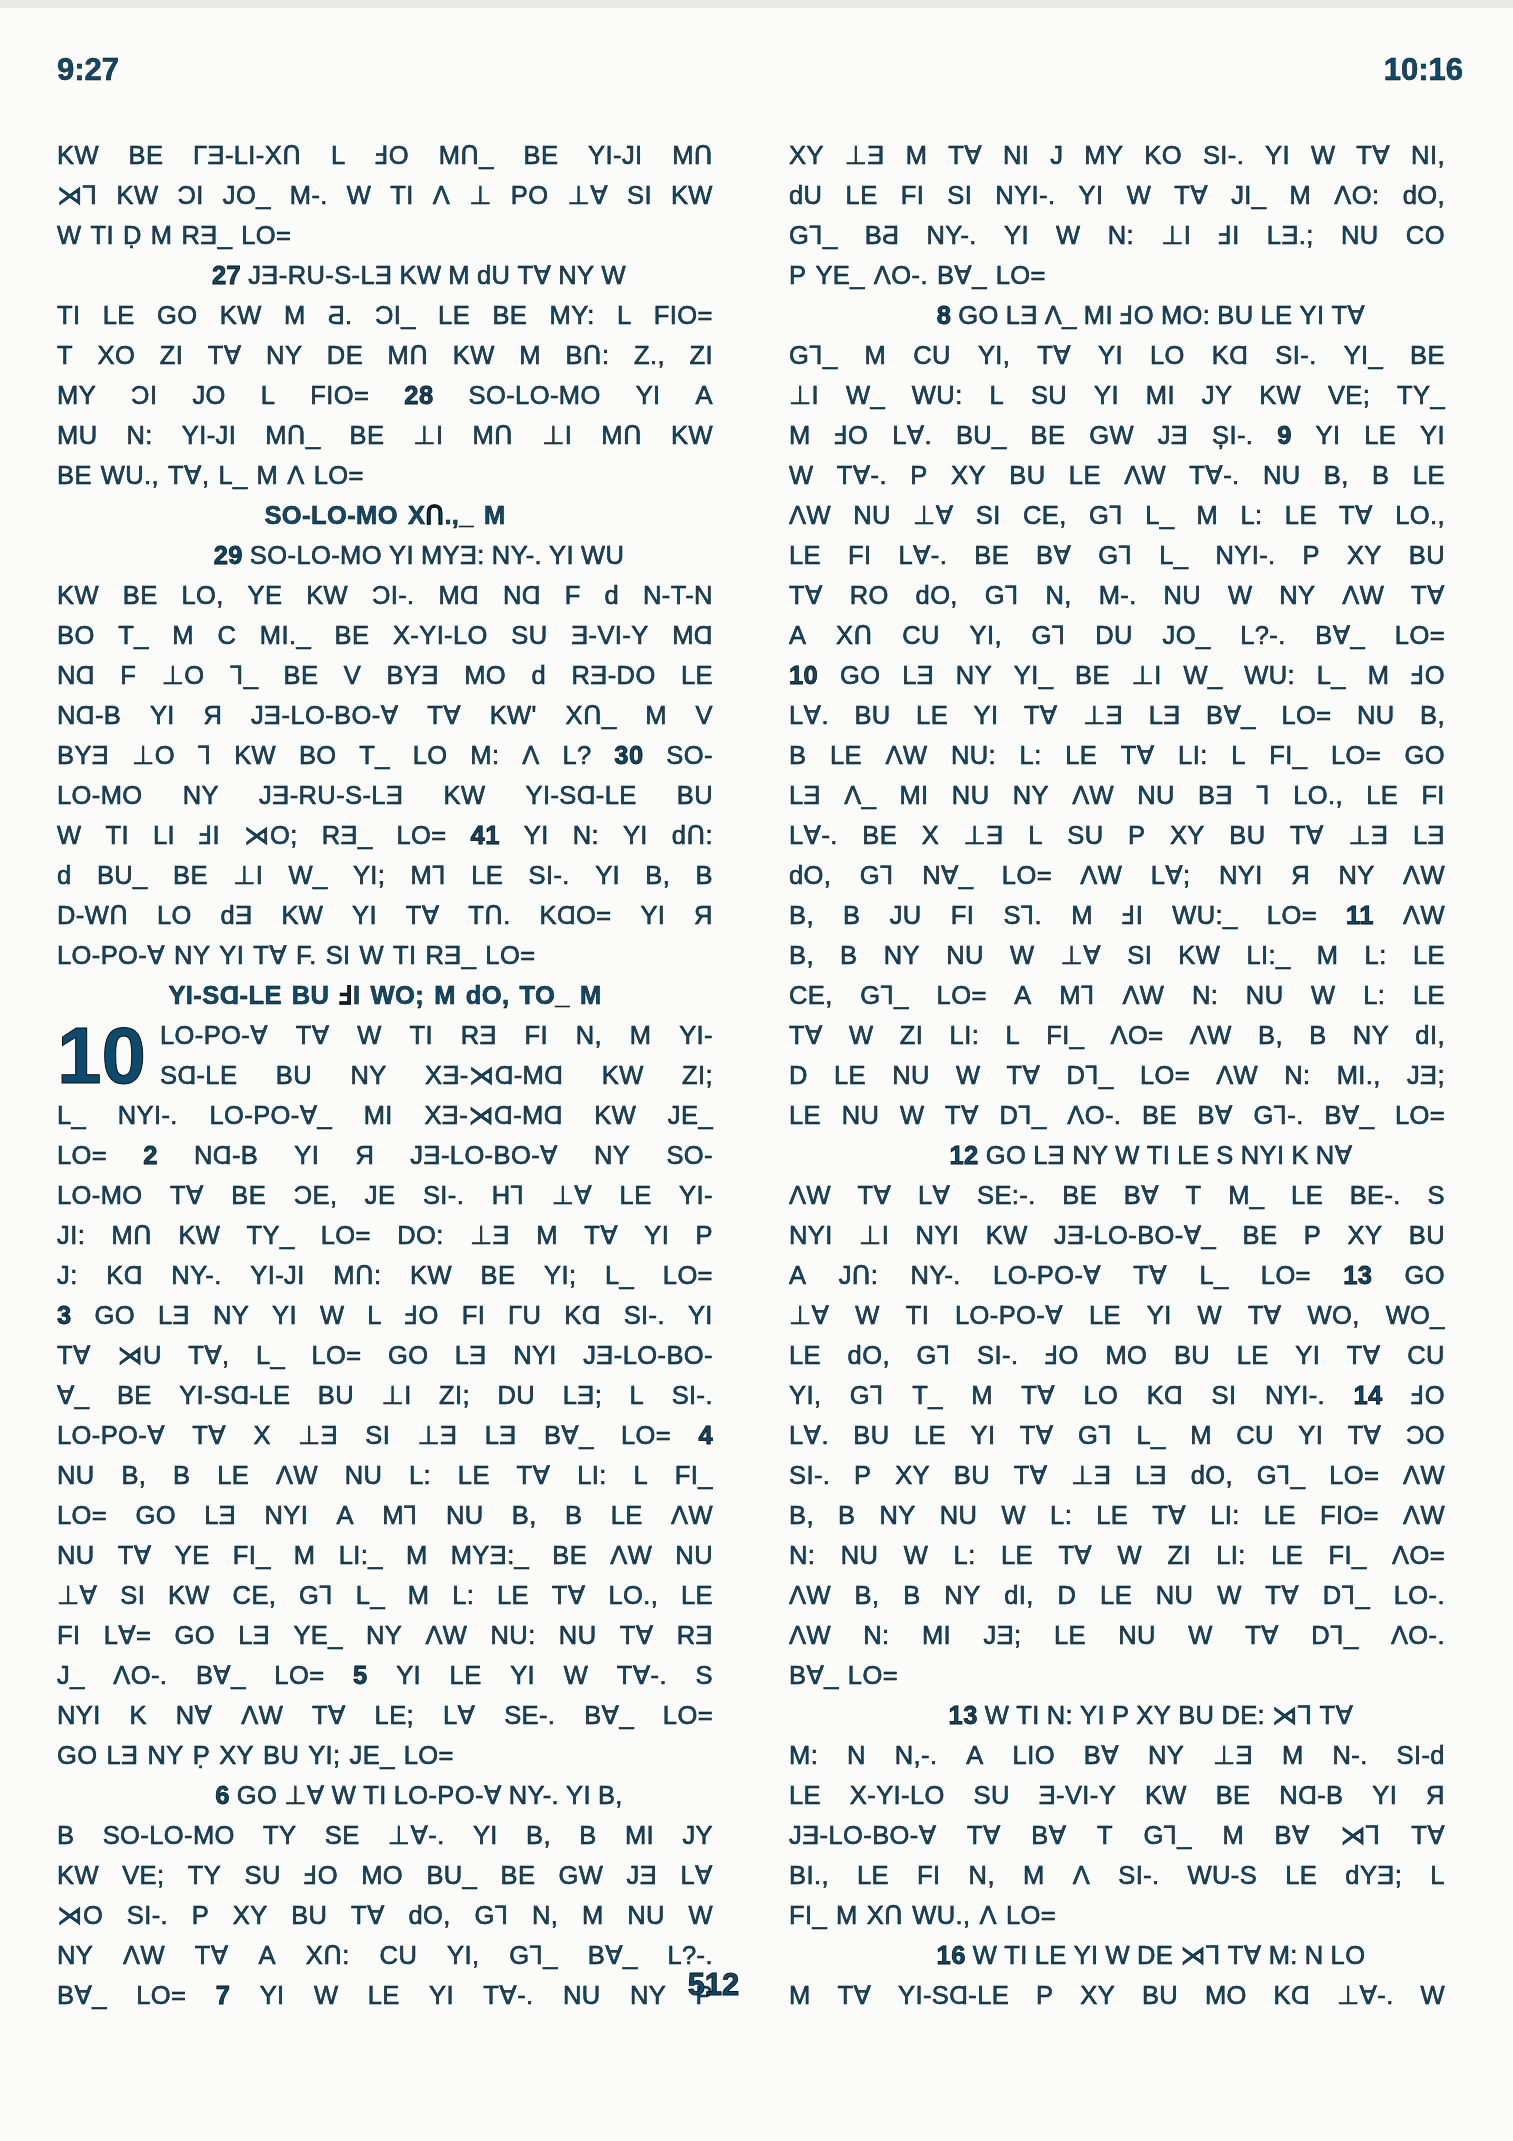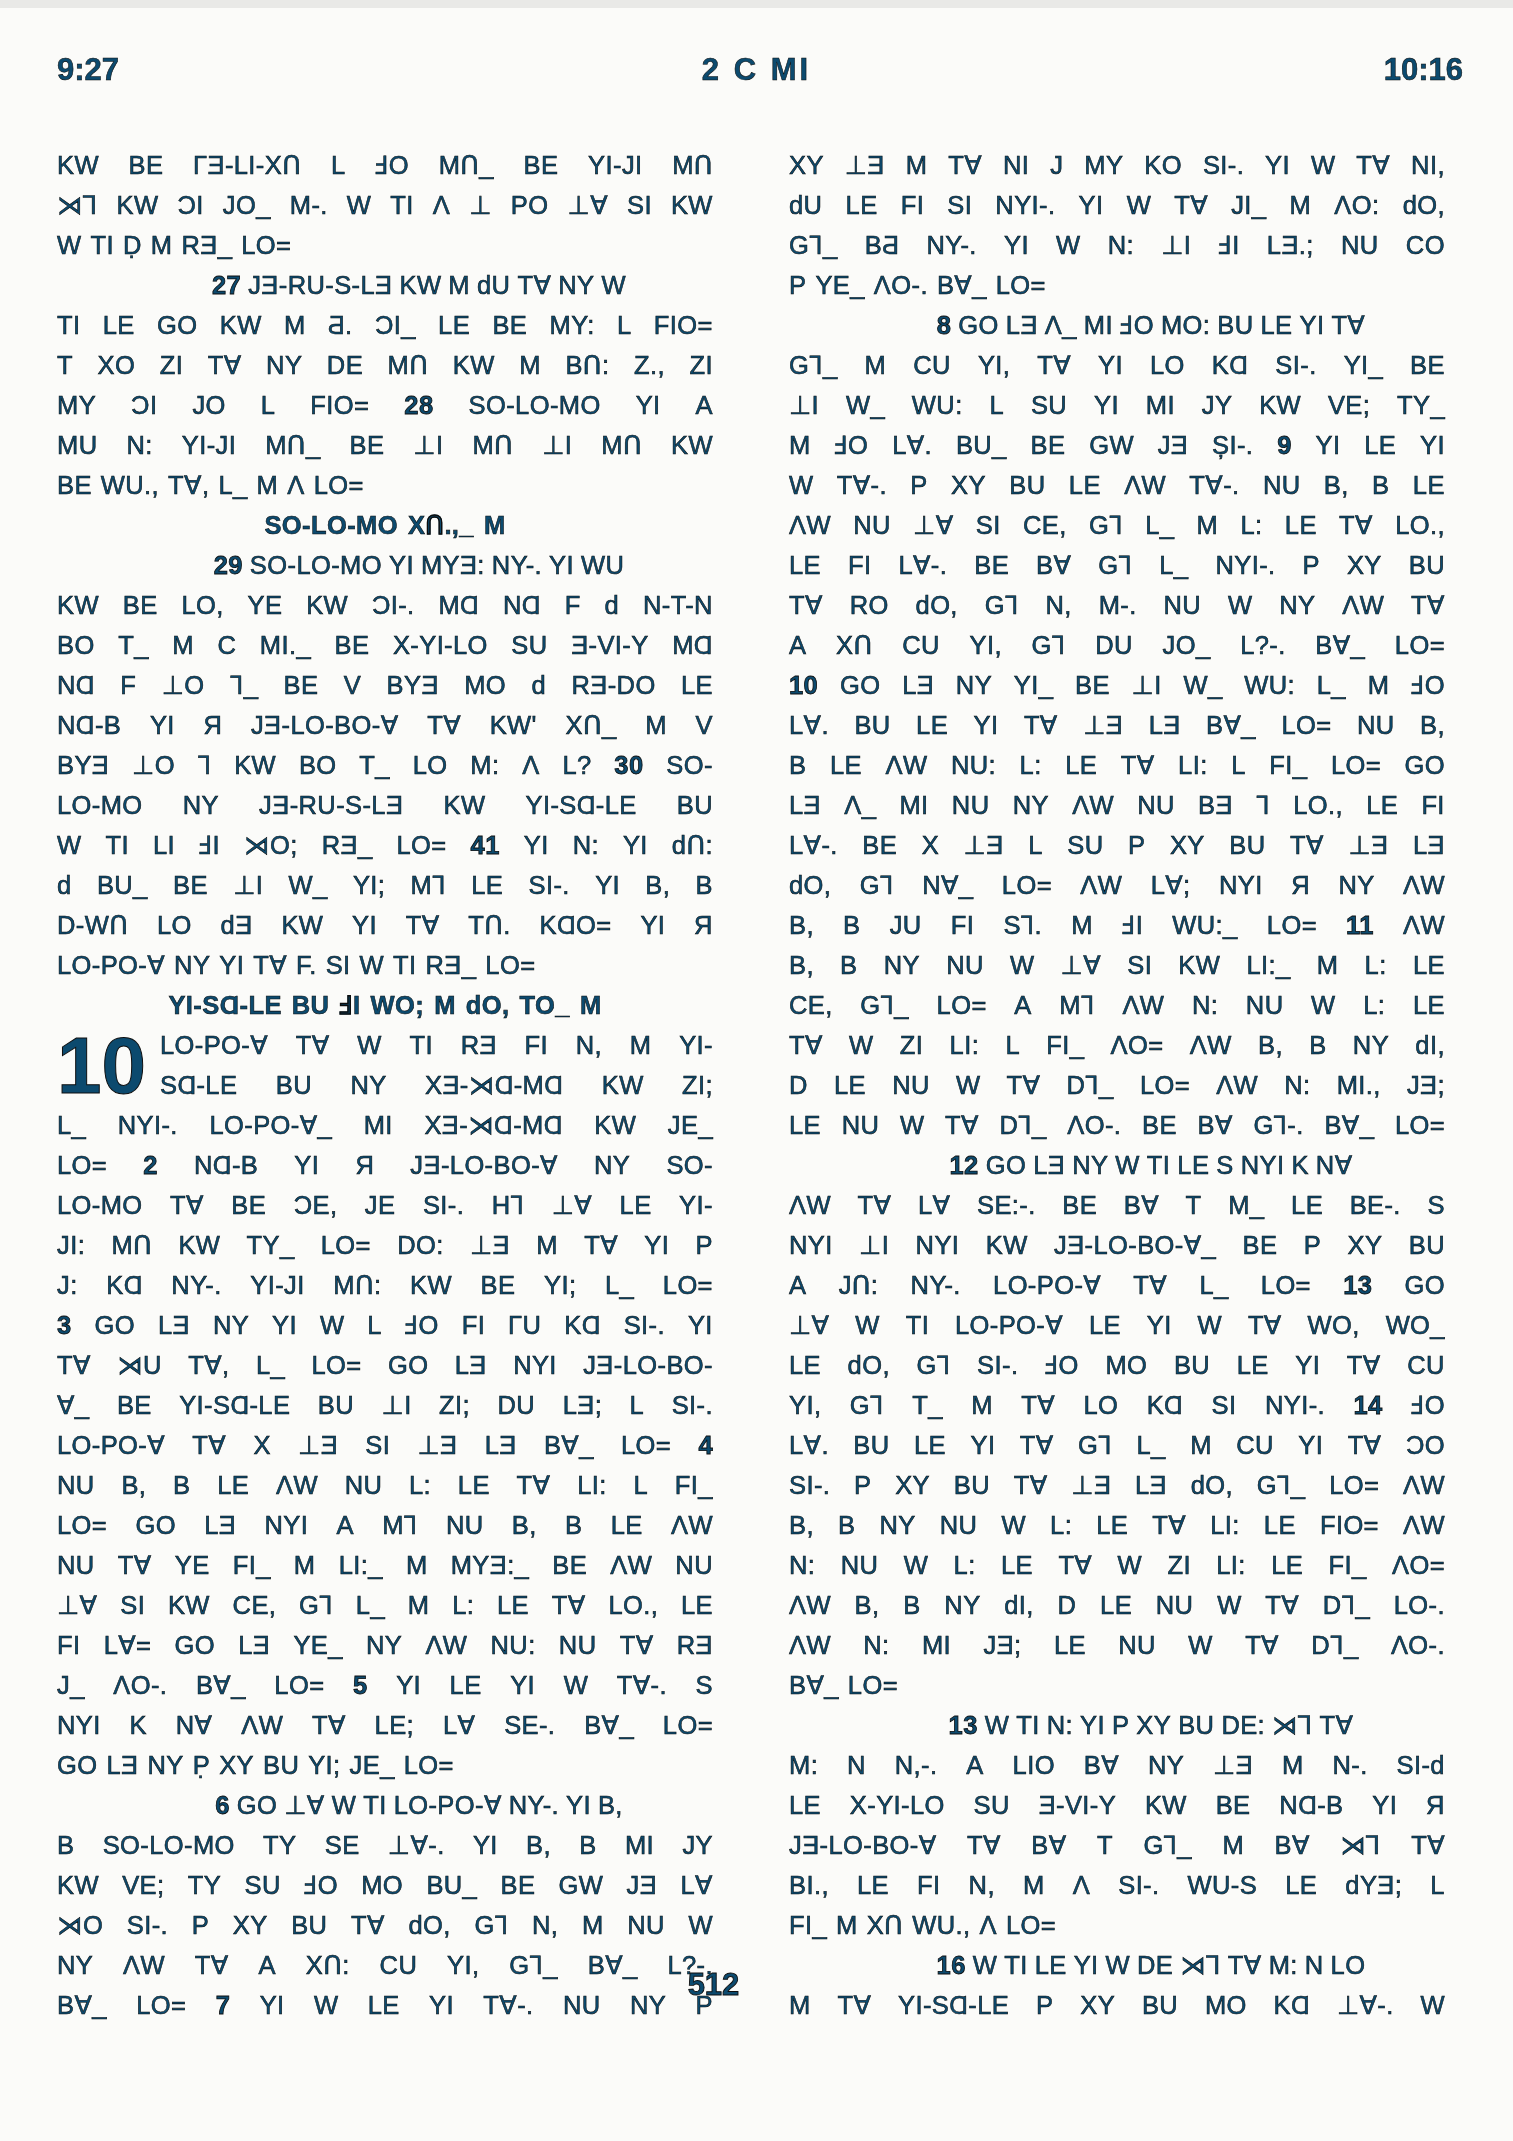--- a/index.html
+++ b/index.html
@@ -10,21 +10,21 @@
     background:#fbfbf9;
     color:#0c4a6e;
     font-family:Liberation Sans, sans-serif;
     -webkit-text-stroke:0.55px #0d0d0d;
     overflow:hidden;
   }
   .runhead{position:absolute;top:44px;font-size:31px;font-weight:700;line-height:36px;}
   .runhead.left{left:57px;}
   .runhead.center{left:0;width:1513px;text-align:center;letter-spacing:3px;}
   .runhead.right{right:50px;}
-  .col{position:absolute;top:137px;width:656px;}
+  .col{position:absolute;top:127px;width:656px;}
   .col.left{left:57px;}
   .col.right{left:789px;}
   .line{
     display:flex;justify-content:space-between;column-gap:7px;
     height:40px;line-height:40px;font-size:25.5px;letter-spacing:0.4px;
     white-space:nowrap;
   }
   .line.end{justify-content:flex-start;column-gap:9px;}
   .line.heading{justify-content:center;column-gap:10px;font-weight:700;}
   .line.indent{padding-left:68px;justify-content:center;}
@@ -38,21 +38,20 @@
   .footer{
     position:absolute;top:1959px;left:0;width:1427px;text-align:center;
     font-size:31px;font-weight:700;-webkit-text-stroke:0.9px #0d0d0d;
   }
 </style>
 </head>
 <body>
 
 <div class="page">
   <div class="runhead left">9:27</div>
-  <div class="runhead center">2 C MI</div>
   <div class="runhead right">10:16</div>
 
   <div class="col left" id="col-left">
       <div class="line">
         <span>KW</span>
         <span>BE</span>
         <span>ΓƎ-LI-XՈ</span>
         <span>L</span>
         <span>ℲO</span>
         <span>MՈ_</span>

